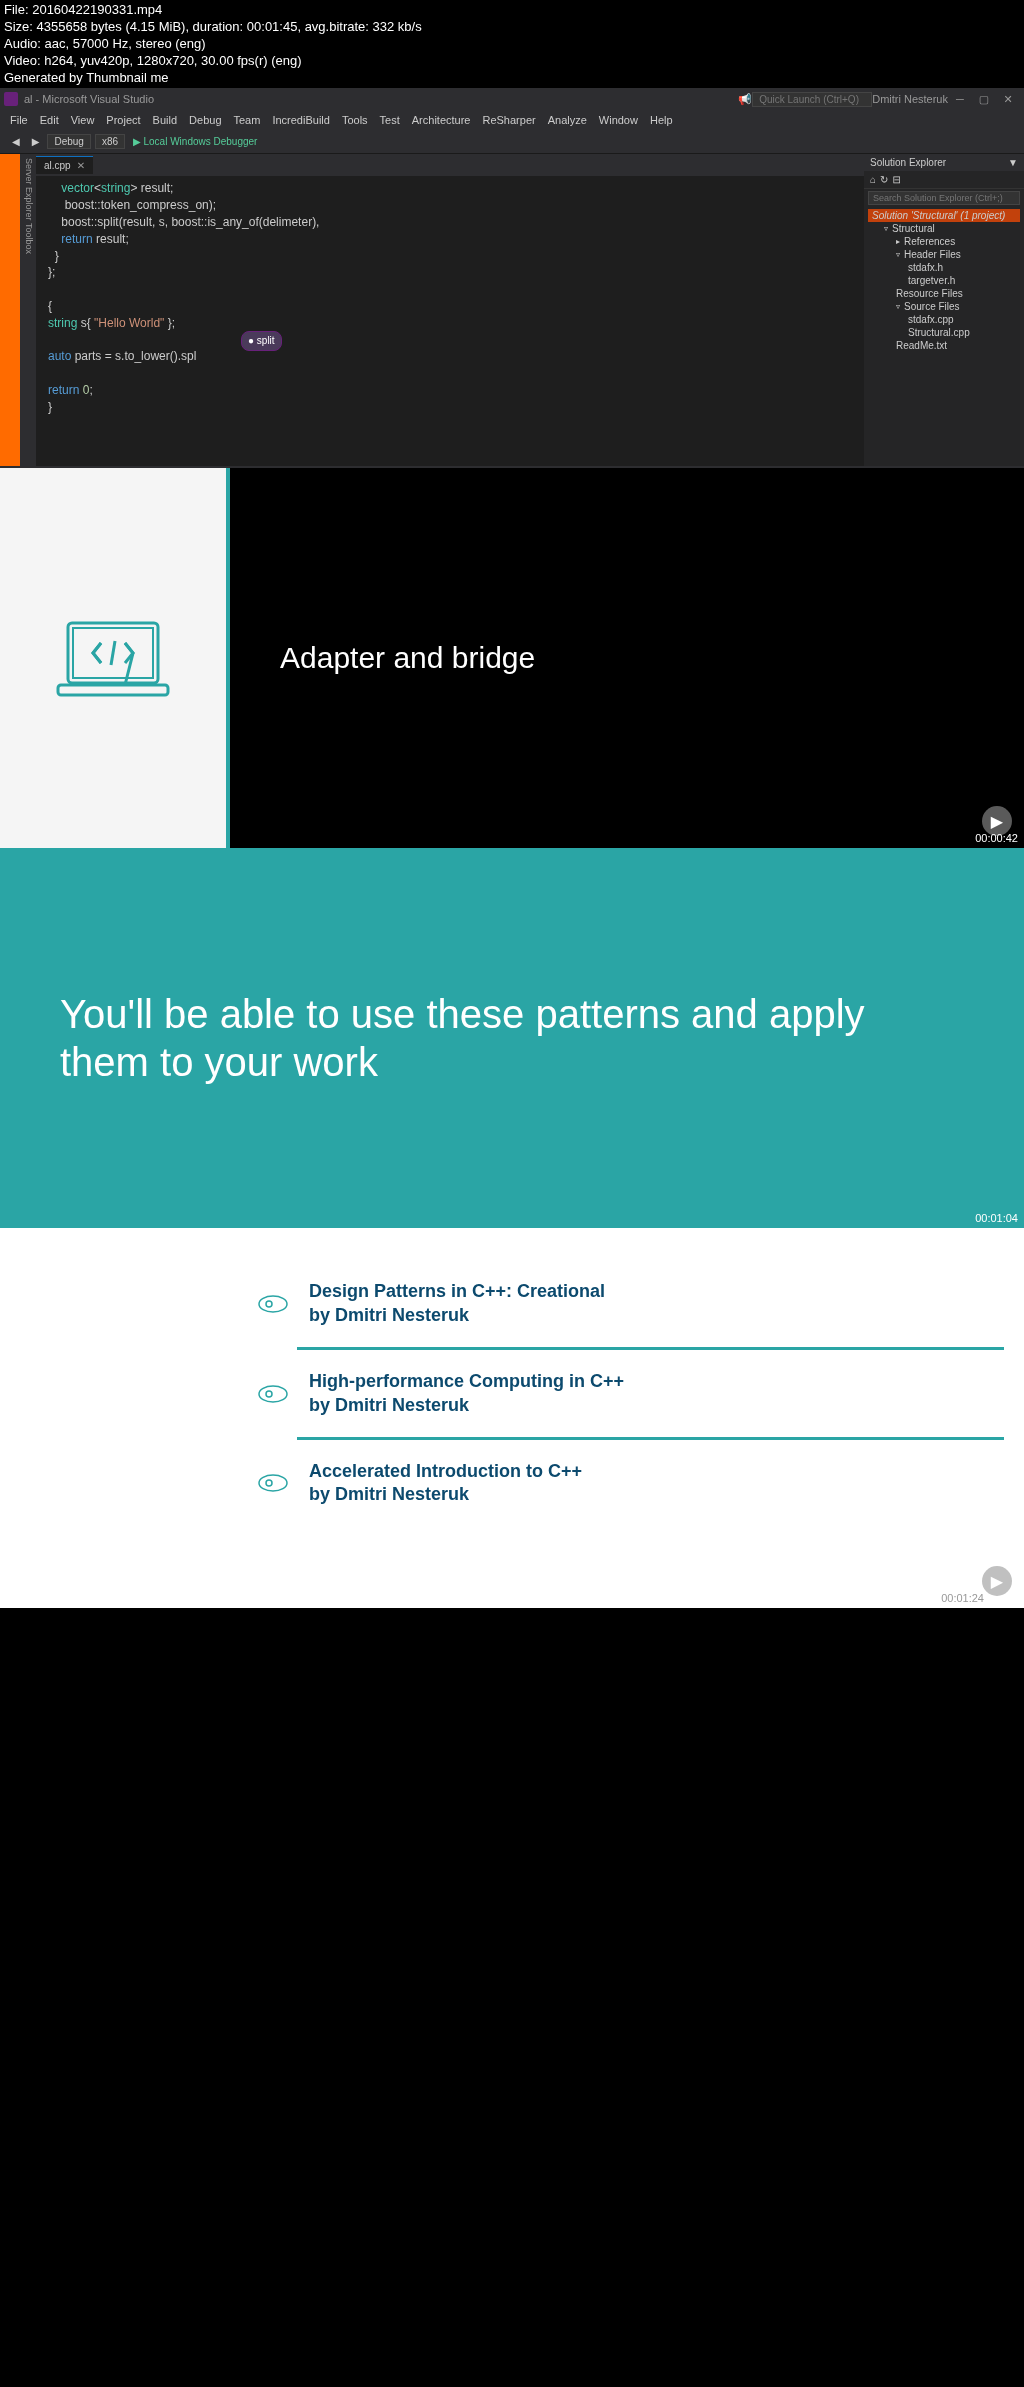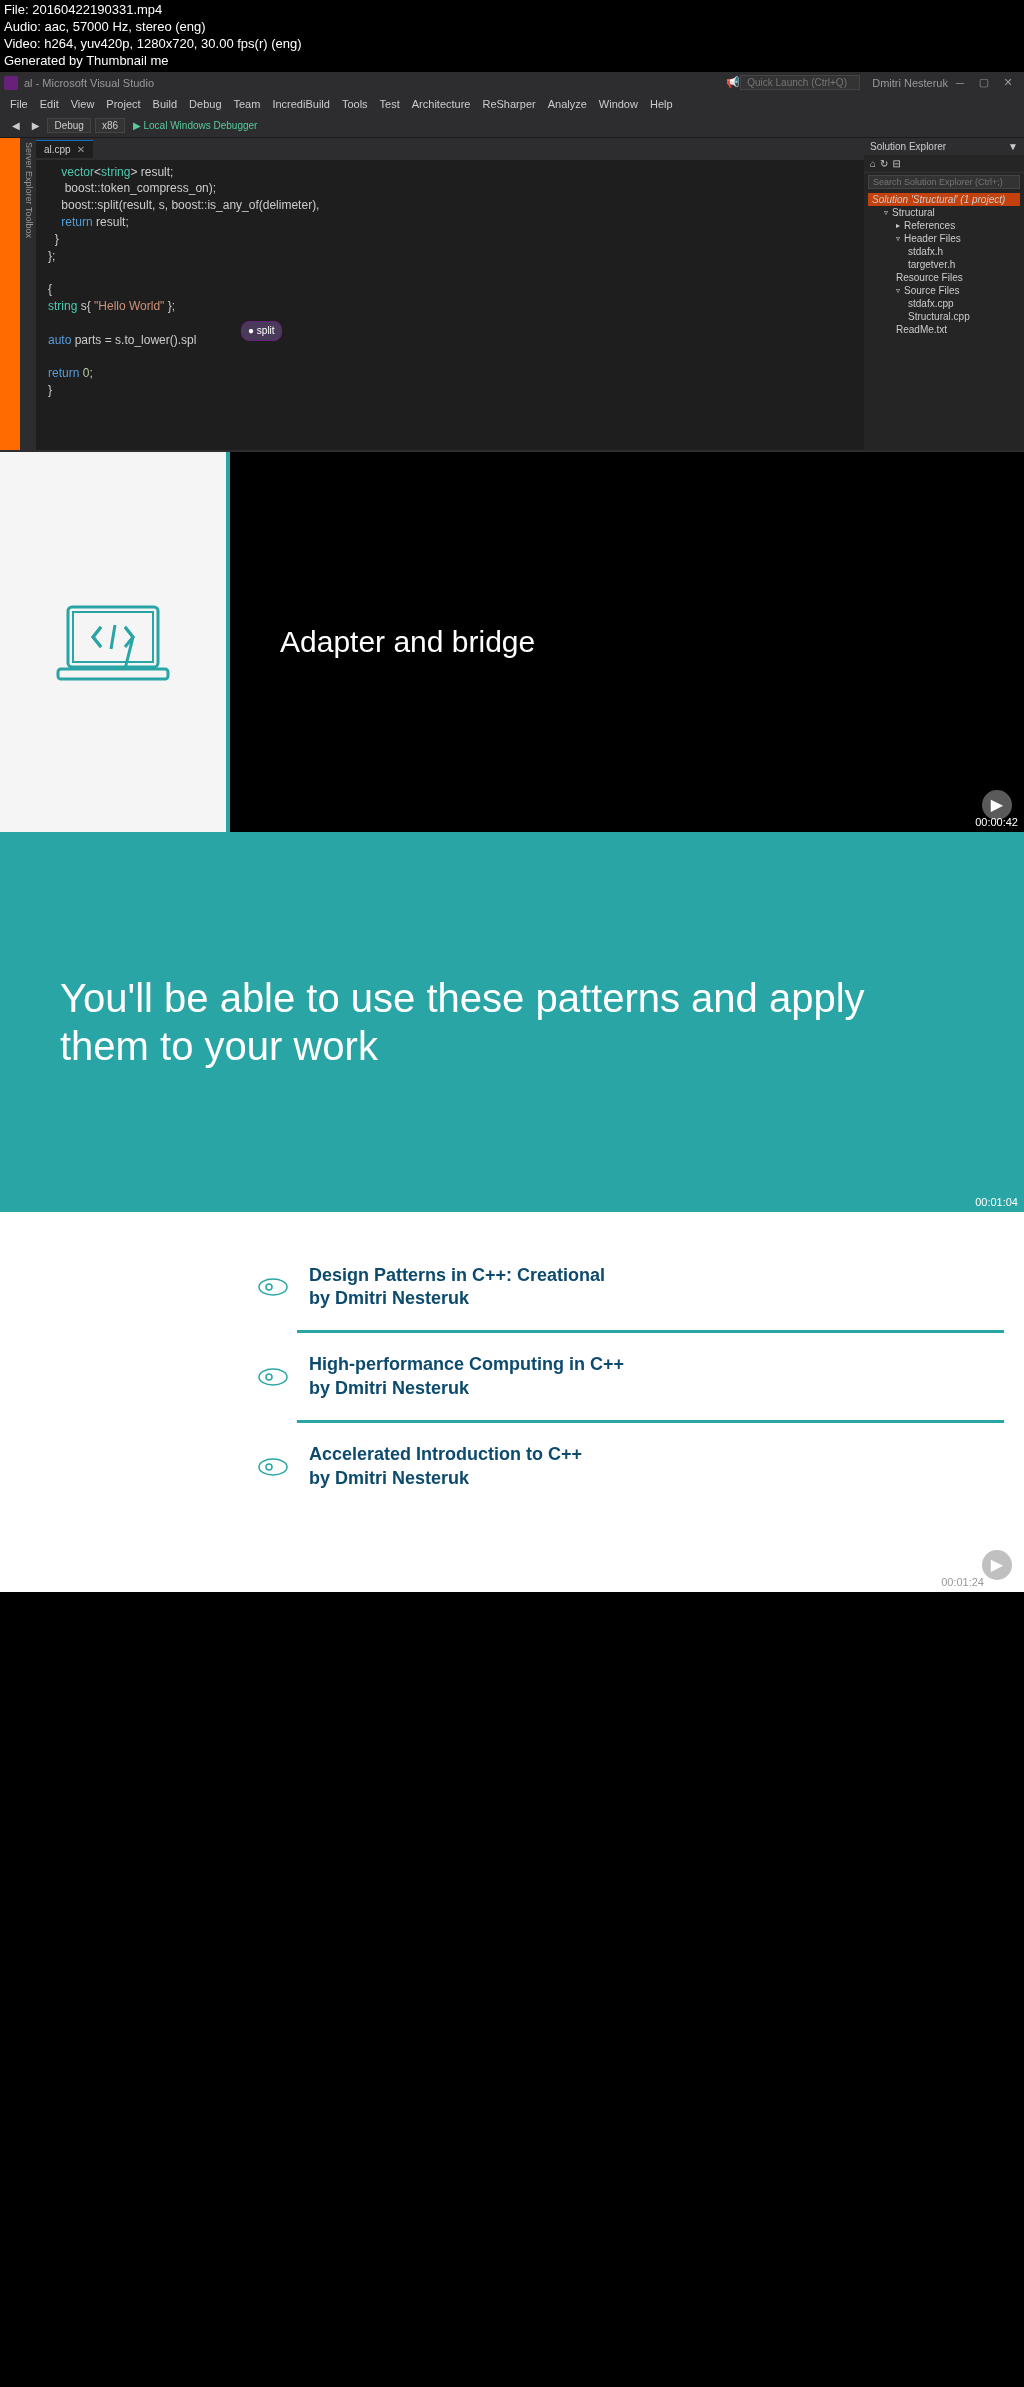--- a/index.html
+++ b/index.html
@@ -7,21 +7,21 @@
 
 
 .metadata { background: #000; color: #fff; font-size: 13px; padding: 2px 4px; line-height: 1.3; }
 
 
 .vs-container { background: #2d2d30; position: relative; height: 380px; }
 .vs-titlebar { background: #2d2d30; height: 22px; display: flex; align-items: center; padding: 0 4px; color: #999; font-size: 11px; }
 .vs-titlebar .vs-icon { width: 14px; height: 14px; background: #68217a; margin-right: 6px; border-radius: 2px; }
 .vs-titlebar .spacer { flex: 1; }
 .vs-titlebar .search { background: #333; border: 1px solid #444; color: #999; padding: 1px 6px; font-size: 10px; width: 120px; }
-.vs-titlebar .user { margin-left: 12px; }
+.vs-titlebar .user { margin-left: 0; }
 .vs-titlebar .winbtn { width: 24px; text-align: center; cursor: pointer; }
 
 .vs-menubar { background: #2d2d30; height: 20px; display: flex; align-items: center; padding: 0 4px; font-size: 11px; color: #ccc; }
 .vs-menubar .menu-item { padding: 2px 6px; cursor: pointer; }
 
 .vs-toolbar { background: #2d2d30; height: 24px; border-bottom: 1px solid #1a1a1a; display: flex; align-items: center; padding: 0 8px; font-size: 10px; color: #ccc; gap: 4px; }
 .vs-toolbar .tb-btn { padding: 2px 4px; cursor: pointer; }
 .vs-toolbar .tb-drop { background: #333; padding: 1px 6px; border: 1px solid #444; }
 .vs-toolbar .play { color: #5c9; }
 
@@ -81,20 +81,21 @@
 .course-divider { height: 3px; background: #2aa5a5; margin: 8px 0 8px 40px; }
 .eye-icon { width: 32px; height: 20px; flex-shrink: 0; }
 .course-text { color: #0c4a6e; font-size: 18px; font-weight: 600; line-height: 1.3; }
 .timestamp4 { position: absolute; bottom: 4px; right: 40px; color: #999; font-size: 11px; }
 </style>
 </head>
 <body>
 
 <div class="metadata">
   <div>File: 20160422190331.mp4</div>
+  <div>Size: 4355658 bytes (4.15 MiB), duration: 00:01:45, avg.bitrate: 332 kb/s</div>
   <div>Audio: aac, 57000 Hz, stereo (eng)</div>
   <div>Video: h264, yuv420p, 1280x720, 30.00 fps(r) (eng)</div>
   <div>Generated by Thumbnail me</div>
 </div>
 
 <div class="vs-container">
   <div class="vs-titlebar">
     <span class="vs-icon"></span>
     <span>al - Microsoft Visual Studio</span>
     <span class="spacer"></span>
@@ -145,21 +146,21 @@
         <div>&nbsp;&nbsp;&nbsp;&nbsp;<span>  boost::token_compress_on);</span></div>
         <div>&nbsp;&nbsp;&nbsp;&nbsp;<span>boost::split(result, s, boost::is_any_of(delimeter),</span></div>
         <div>&nbsp;&nbsp;&nbsp;&nbsp;<span class="kw">return</span><span> result;</span></div>
         <div>&nbsp;&nbsp;<span>}</span></div>
         <div><span>};</span></div>
         <div>&nbsp;</div>
         <div><span>{</span></div>
         <div><span class="type">  string</span><span> s{ </span><span class="str">"Hello   World"</span><span> };</span></div>
         <div>&nbsp;</div>
         <div><span class="kw">  auto</span><span> parts = s.to_lower().spl</span></div>
-        <div class="intellisense" style="top:161px; left:205px;border-radius:8px;">● <span>split</span></div>
+        <div class="intellisense" style="top:155px; left:205px;border-radius:8px;">● <span>split</span></div>
         <div>&nbsp;</div>
         <div><span class="kw">  return</span><span> </span><span class="num">0</span><span>;</span></div>
         <div><span>}</span></div>
       </div>
     </div>
     <div class="vs-solution">
       <div class="vs-sol-header">
         <span>Solution Explorer</span>
         <span>▼</span>
       </div>

